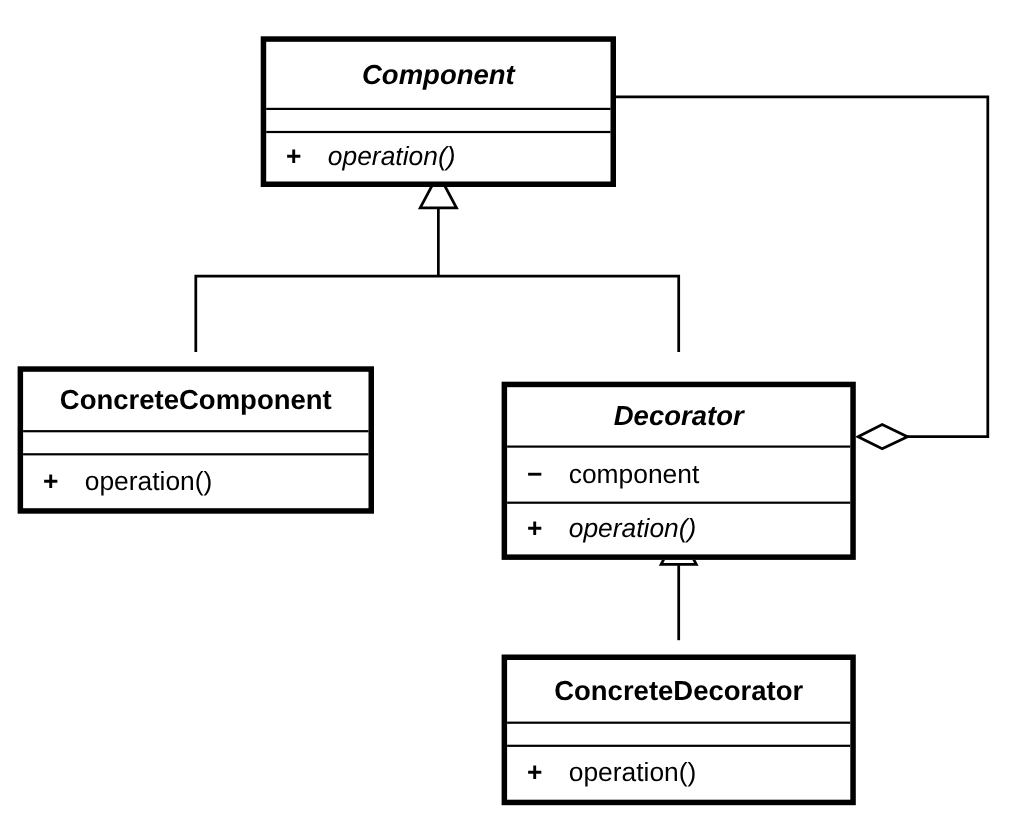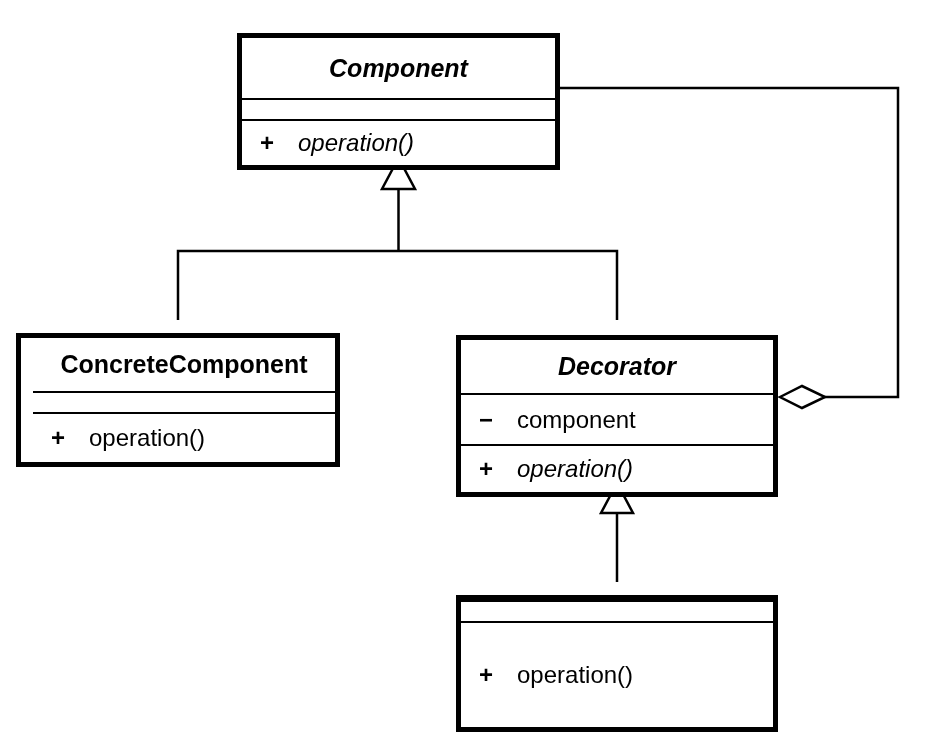--- a/index.html
+++ b/index.html
@@ -65,26 +65,26 @@
     flex: none;
   }
   .italic { font-style: italic; }
 
   
   #box-component { left: 237px; top: 18px; width: 323px; height: 137px; }
   #box-component .c-title { height: 60px; }
   #box-component .c-attrs { height: 19px; }
 
   
-  #box-concrete-component { left: 16px; top: 318px; width: 324px; height: 134px; padding-left: 12px; }
+  #box-concrete-component { left: 16px; top: 318px; width: 324px; height: 134px; }
   #box-concrete-component .c-title { height: 53px; }
   #box-concrete-component .c-attrs { height: 19px; }
 
   
-  #box-decorator { left: 456px; top: 320px; width: 322px; height: 162px; }
+  #box-decorator { left: 456px; top: 332px; width: 322px; height: 162px; }
   #box-decorator .c-title { height: 53px; }
   #box-decorator .c-attrs { height: 49px; }
 
   
   #box-concrete-decorator { left: 456px; top: 580px; width: 322px; height: 137px; }
   #box-concrete-decorator .c-title { height: 56px; }
   #box-concrete-decorator .c-attrs { height: 19px; }
 
   svg .wire {
     fill: none;
@@ -154,20 +154,21 @@
     </div>
     <div class="c-ops">
       <div class="member">
         <span class="vis">+</span>
         <span class="sig italic">operation()</span>
       </div>
     </div>
   </div>
 
   <div class="uml-class" id="box-concrete-decorator">
+    <div class="c-title">ConcreteDecorator</div>
     <div class="c-attrs"></div>
     <div class="c-ops">
       <div class="member">
         <span class="vis">+</span>
         <span class="sig">operation()</span>
       </div>
     </div>
   </div>
 
 </div>

